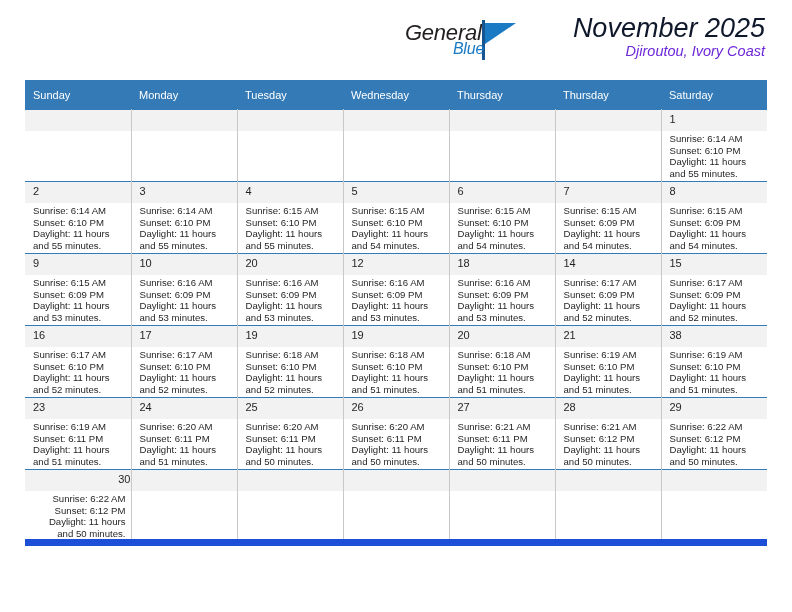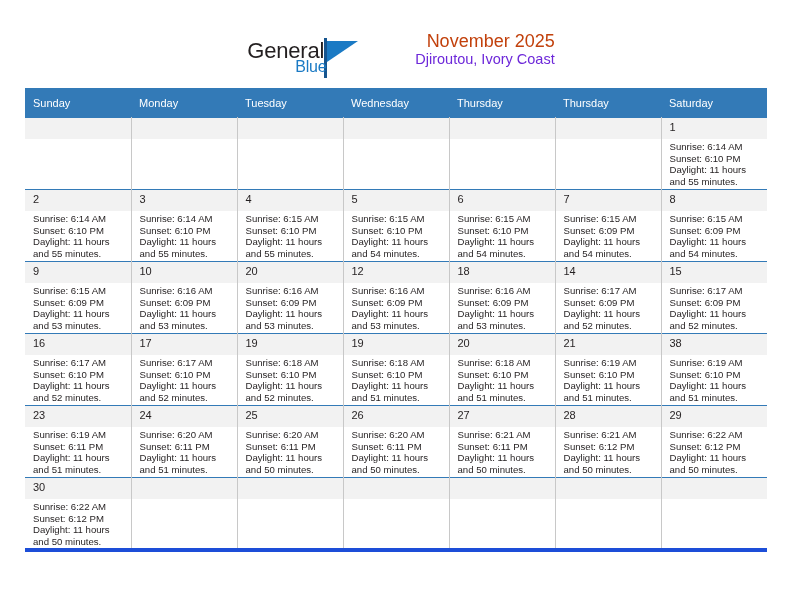--- a/index.html
+++ b/index.html
@@ -19,24 +19,25 @@
     width: 792px;
     height: 612px;
     box-sizing: border-box;
     padding: 0 25px;
   }
 
   
   .header {
     display: flex;
     align-items: flex-start;
-    justify-content: center;
+    justify-content: flex-end;
     height: 72px;
-    padding-top: 32px;
+    padding-top: 14px;
     box-sizing: border-box;
+    font-style: italic;
   }
   .brand {
     position: relative;
     width: 180px;
     height: 52px;
     user-select: none;
   }
   .brand-general {
     position: absolute;
     left: 12px;
@@ -78,39 +79,39 @@
     height: 0;
     border-left: 31px solid #1b7ac4;
     border-bottom: 21px solid transparent;
   }
 
   .title-block {
     text-align: right;
     padding-right: 2px;
   }
   .cal-title {
-    font-size: 18px;
+    font-size: 27px;
     font-weight: normal;
-    color: #c2410c;
+    color: #0f172a;
     line-height: 1.1;
     letter-spacing: 0px;
   }
   .cal-subtitle {
     font-size: 14.5px;
     color: #6d28d9;
     margin-top: 0;
     line-height: 1.1;
   }
 
   
   .calendar {
     width: 742px;
     border-collapse: collapse;
     table-layout: fixed;
-    margin-top: 16px;
+    margin-top: 8px;
   }
   .calendar th {
     background: #337ab7;
     color: #ffffff;
     font-size: 11px;
     font-weight: normal;
     text-align: left;
     padding: 5px 0 5px 8px;
     height: 19px;
     border: none;
@@ -121,21 +122,22 @@
     border-top: 1px solid #337ab7;
     border-right: 1px solid #c8c8c8;
     height: 72px;
     width: 106px;
     box-sizing: border-box;
   }
   .calendar td:last-child {
     border-right: none;
   }
   .calendar tr:last-child td {
-    border-bottom: 4px solid #1d4ed8;
+    border-bottom: 7px solid #1d4ed8;
+    text-align: right;
   }
   .cell-inner {
     height: 100%;
   }
   .daynum {
     display: block;
     background: #f2f2f2;
     font-size: 11px;
     color: #231f20;
     padding: 3px 0 3px 8px;

